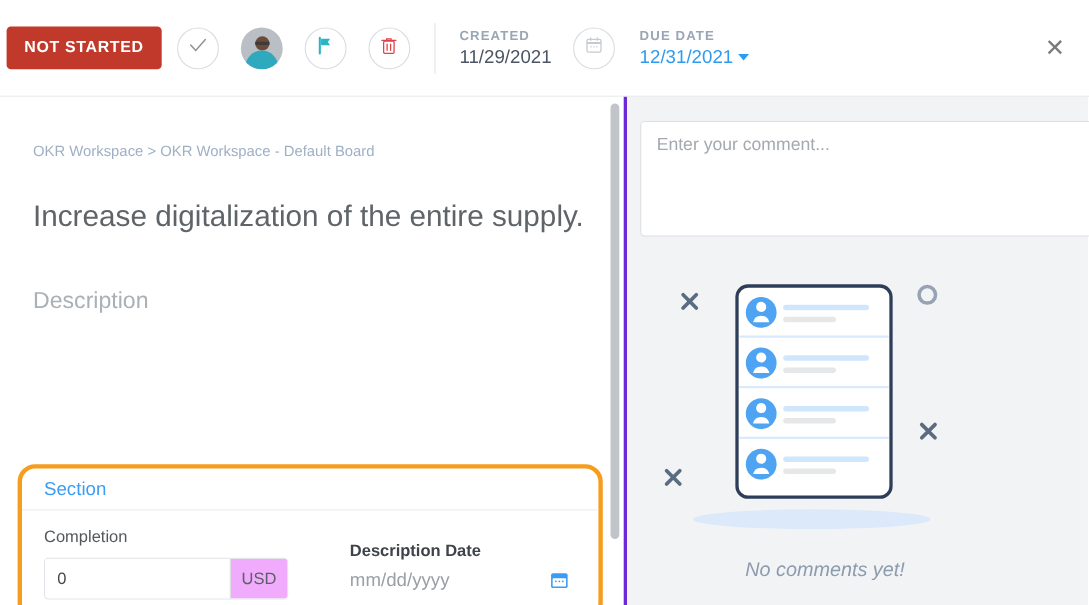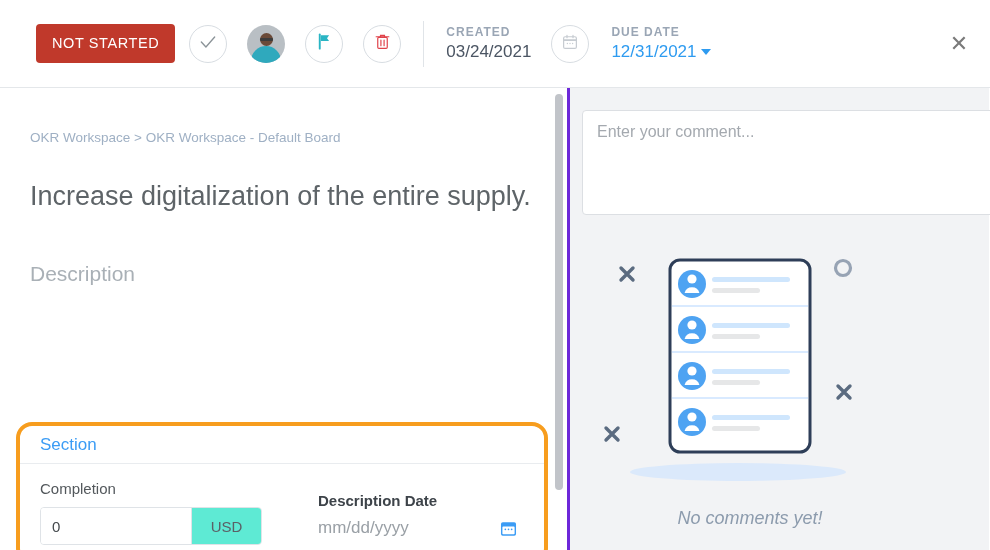--- a/index.html
+++ b/index.html
@@ -11,23 +11,23 @@
   }
   .app { position: relative; width: 990px; height: 550px; background: #fff; }
 
   
   .header {
     position: absolute; left: 0; top: 0; width: 990px; height: 88px;
     background: #fff; border-bottom: 1px solid #e4e7ea;
     display: flex; align-items: center;
   }
   .status-badge {
-    margin-left: 36px;
+    margin-left: 6px;
     background: #c0392b; color: #fff;
-    font-size: 14.5px; font-weight: normal; letter-spacing: 0.6px;
+    font-size: 14.5px; font-weight: bold; letter-spacing: 0.6px;
     padding: 12px 16px; border-radius: 4px; border: none;
     line-height: 1; cursor: pointer;
   }
   .circle-btn {
     width: 38px; height: 38px; border-radius: 50%;
     border: 1px solid #d8dde2; background: #fff;
     display: flex; align-items: center; justify-content: center;
     cursor: pointer; flex: 0 0 auto;
   }
   .gap-14 { margin-left: 14px; }
@@ -116,28 +116,28 @@
   .input-group {
     display: flex; margin-top: 10px; width: 222px; height: 38px;
     border: 1px solid #dfe3e7; border-radius: 4px; overflow: hidden;
   }
   .input-group input {
     flex: 1; border: none; outline: none; padding: 0 11px;
     font-size: 15px; color: #44494d; font-family: "Liberation Sans", sans-serif;
     background: #fff; min-width: 0;
   }
   .input-addon {
-    width: 70px; background: #5eead4; color: #5b6066; font-size: 15px;
+    width: 52px; background: #f0abfc; color: #5b6066; font-size: 15px;
     display: flex; align-items: center; justify-content: center;
     border-left: 1px solid #dfe3e7;
   }
   .field-completion { margin-left: 10px; padding-top: 12px; width: 215px; }
   .field-label-bold { font-size: 15px; color: #3d4349; font-weight: bold; }
   .date-row {
-    display: flex; align-items: flex-end; justify-content: space-between;
+    display: flex; align-items: flex-start; justify-content: space-between;
     margin-top: 9px; width: 200px;
   }
   .date-placeholder { font-size: 17px; color: #9aa0a6; }
   .cal-icon { width: 19px; height: 19px; cursor: pointer; }
 
   
   .right-pane {
     width: 419px; height: 462px; background: #f2f3f5; position: relative;
   }
   .comment-box {
@@ -199,21 +199,21 @@
             <rect x="6" y="6.8" width="12" height="14" rx="1.4"></rect>
             <path d="M10 10.3v7M14 10.3v7"></path>
           </svg>
       </span>
     </div>
 
     <div class="divider-v"></div>
 
     <div class="meta">
       <div class="meta-label">CREATED</div>
-      <div class="meta-value">03/24/2021</div>
+      <div class="meta-value">11/29/2021</div>
     </div>
 
     <div class="circle-btn gap-20">
       <span>
         <svg width="18" height="18" viewBox="0 0 24 24" fill="none" stroke="#c6cbd1" stroke-width="1.6">
             <rect x="3.5" y="5" width="17" height="15.5" rx="2"></rect>
             <path d="M3.5 9.5h17" stroke-width="2.4"></path>
             <path d="M8 3.2v3M16 3.2v3" stroke-linecap="round"></path>
             <circle cx="8.5" cy="14" r="0.9" fill="#c6cbd1" stroke="none"></circle>
             <circle cx="12" cy="14" r="0.9" fill="#c6cbd1" stroke="none"></circle>

